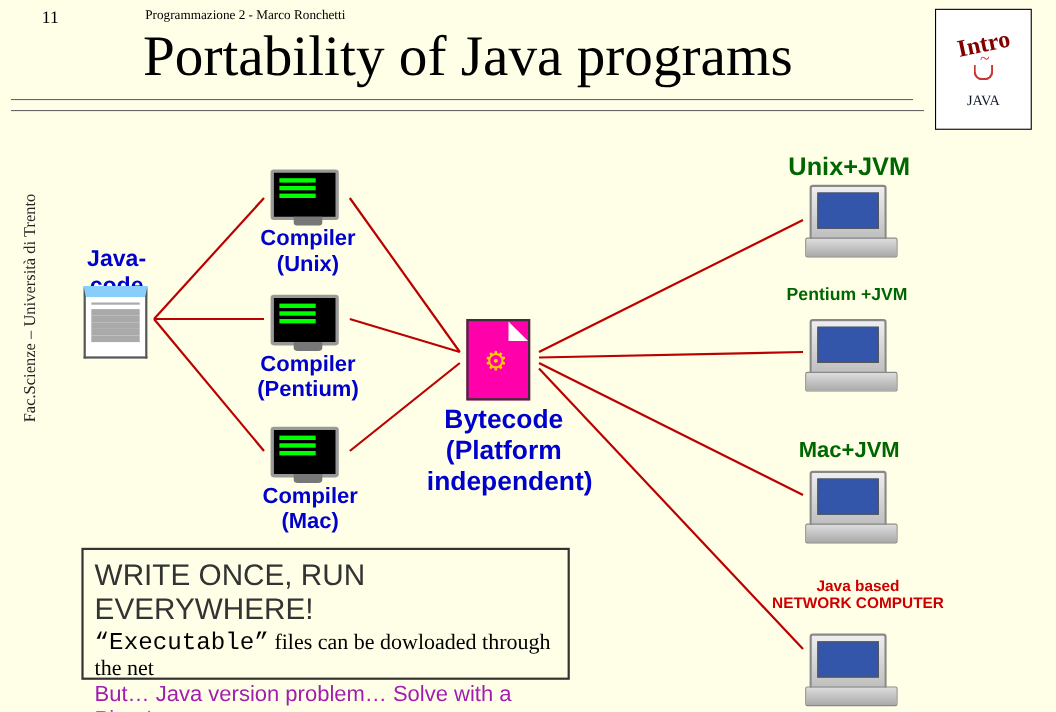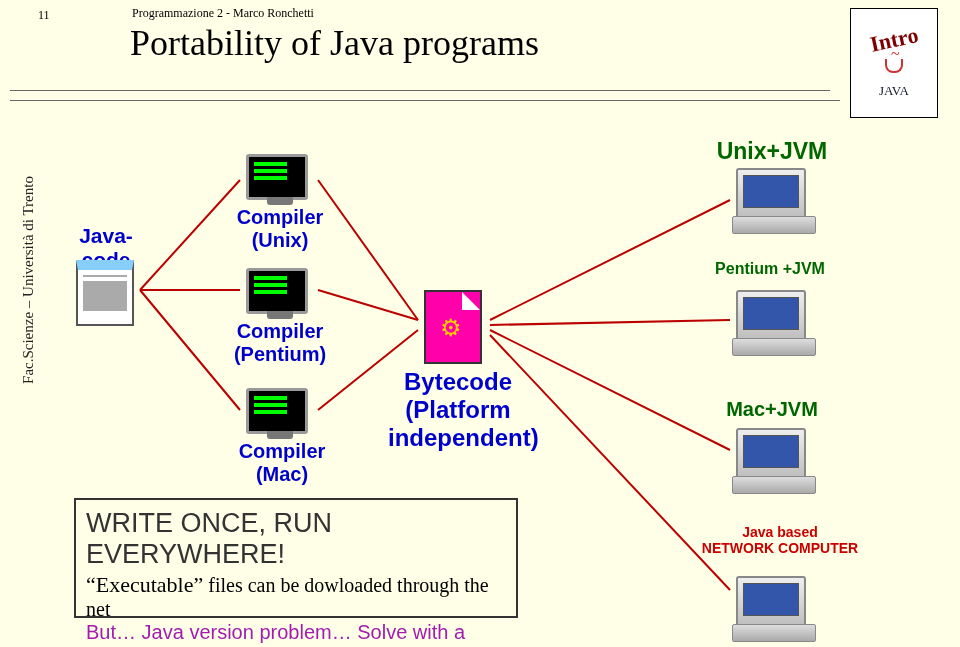--- a/index.html
+++ b/index.html
@@ -8,33 +8,33 @@
     height: 647px;
     background: #ffffe8;
     font-family: Georgia, 'Times New Roman', serif;
     position: relative;
     overflow: hidden;
   }
   .page-num {
     position: absolute;
     top: 8px;
     left: 38px;
-    font-size: 12px;
+    font-size: 16px;
   }
   .course-title {
     position: absolute;
     top: 6px;
     left: 132px;
     font-size: 12px;
   }
   .main-title {
     position: absolute;
     top: 22px;
     left: 130px;
-    font-size: 36px;
+    font-size: 52px;
     font-family: Georgia, serif;
     color: #000;
   }
   .title-rule-top {
     position: absolute;
     top: 90px;
     left: 10px;
     width: 820px;
     height: 0;
     border-top: 1px solid #666;
@@ -235,21 +235,21 @@
   .bottom-box .line2 {
     font-family: Georgia, serif;
     font-size: 20px;
     color: #000;
   }
   .bottom-box .line3 {
     font-family: Liberation Sans, sans-serif;
     font-size: 20px;
     color: #a21caf;
   }
-  .quote { font-family: Liberation Serif, serif; font-size: 22px; }
+  .quote { font-family: Liberation Mono, monospace; font-size: 22px; }
 </style>
 </head>
 <body>
 
 <div class="page-num">11</div>
 <div class="course-title">Programmazione 2   -  Marco Ronchetti</div>
 <div class="main-title">Portability of Java programs</div>
 <div class="title-rule-top"></div>
 <div class="title-rule-bot"></div>
 <div class="vertical-left">Fac.Scienze – Università di Trento</div>

